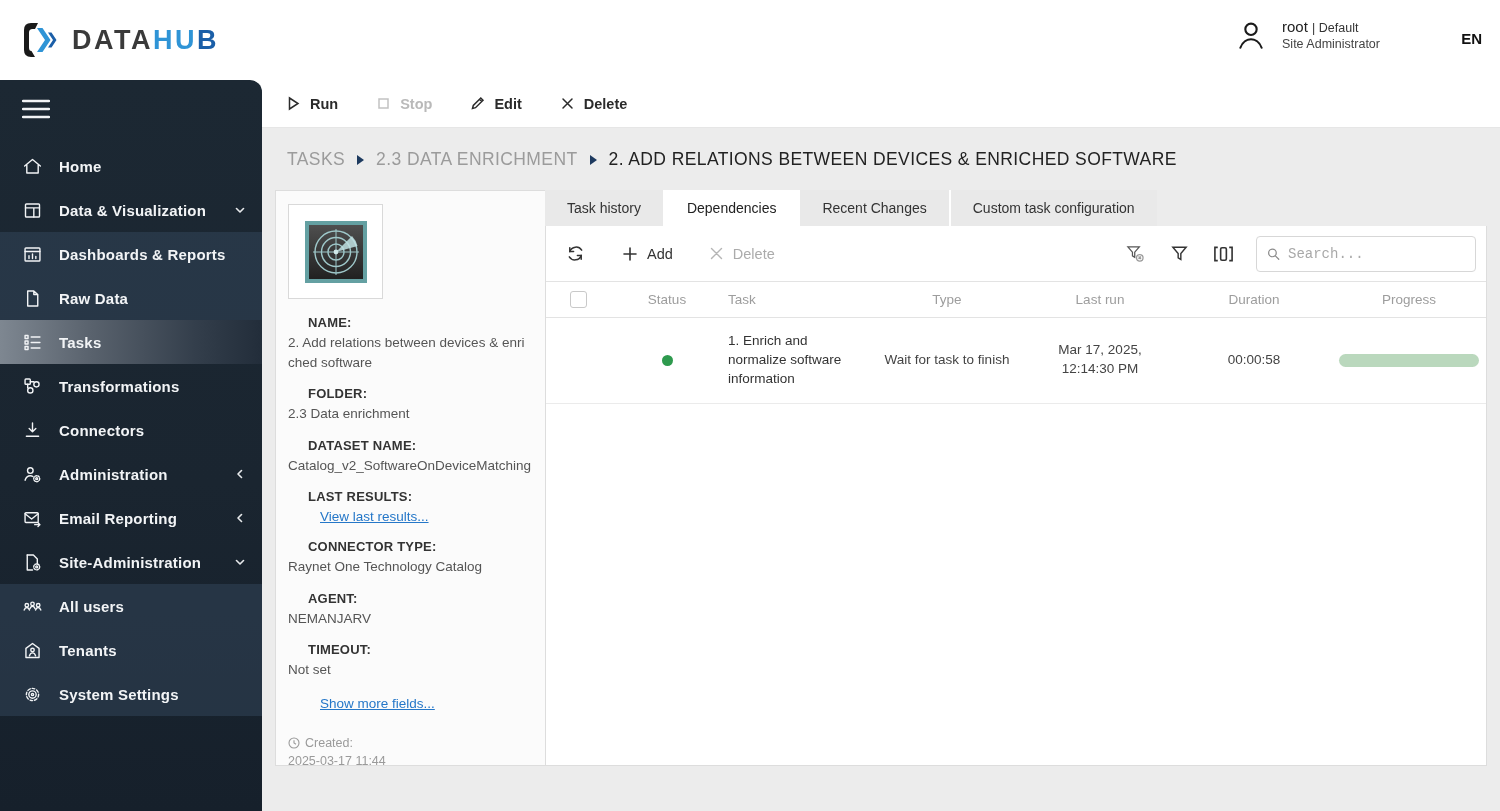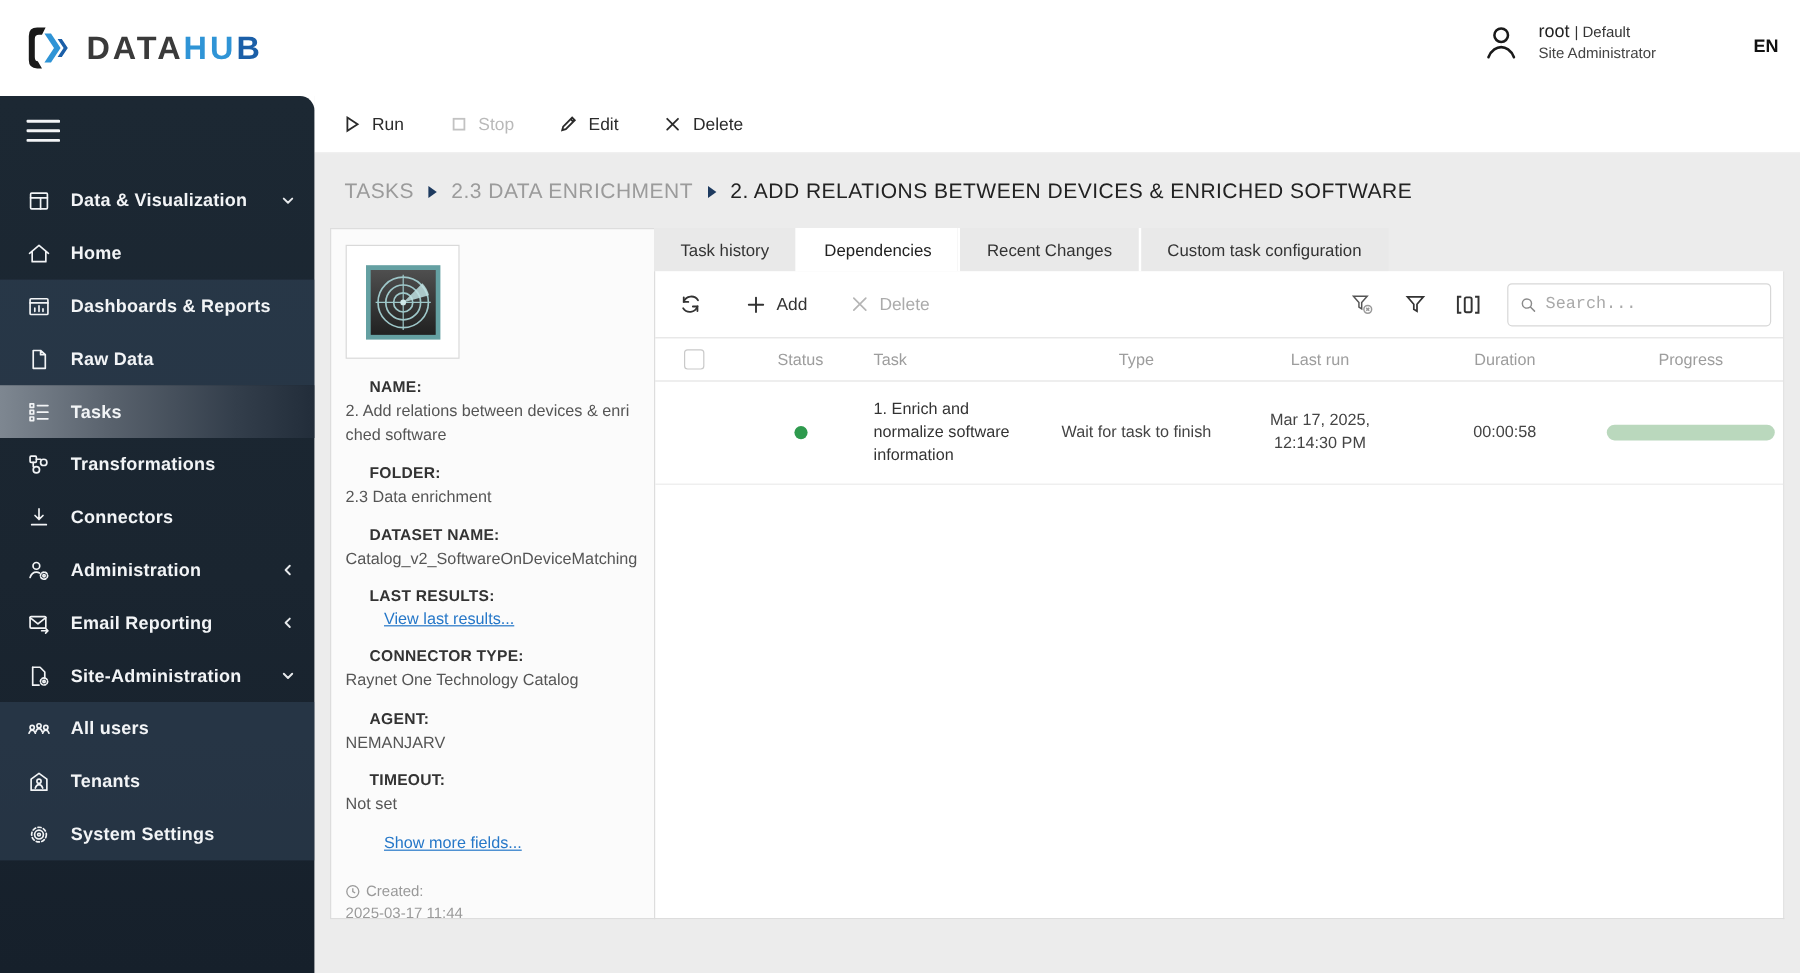--- a/index.html
+++ b/index.html
@@ -28,21 +28,21 @@
               font-size:15px; font-weight:600; color:#f2f4f6; }
   .nav-item .nicon { width:21px; height:21px; margin-right:16px; flex:0 0 21px; }
   .nav-item .nlabel { flex:1; letter-spacing:0.2px; }
   .nav-item .chev { width:12px; height:12px; opacity:.95; }
   .subgroup { background:#26364a66; background:rgba(55,75,97,0.45); }
   .nav-selected { background:linear-gradient(90deg,#7e8791 0%, #59626d 35%, #333e4b 75%, #222d3a 100%); }
   svg.stroke { fill:none; stroke:#f2f4f6; stroke-width:1.6; stroke-linecap:round; stroke-linejoin:round; }
 
   
   .main { position:absolute; left:262px; top:80px; right:0; bottom:0; background:#ececec; }
-  .actionbar { height:48px; background:#ffffff; border-bottom:1px solid #e6e6e6; display:flex; align-items:center; gap:38px; padding-left:24px; }
+  .actionbar { height:48px; background:#ffffff; border-bottom:1px solid #e6e6e6; display:flex; align-items:center; gap:38px; padding-left:24px;font-weight:bold; }
   .abtn { display:flex; align-items:center; gap:9px; font-size:14.5px; color:#2b2b2b; cursor:pointer; }
   .abtn svg { width:15px; height:15px; fill:none; stroke:#2b2b2b; stroke-width:1.5; stroke-linecap:round; }
   .abtn.disabled { color:#b9b9b9; cursor:default; }
   .abtn.disabled svg { stroke:#c2c2c2; }
 
   .breadcrumb { display:flex; align-items:center; gap:12px; padding:21px 0 0 25px; font-size:17.5px; letter-spacing:0.4px; }
   .bc-item { color:#9b9b9b; cursor:pointer; }
   .bc-item.current { color:#222; cursor:default; }
   .bc-sep { width:0; height:0; border-left:7px solid #1d3a5f; border-top:5px solid transparent; border-bottom:5px solid transparent; }
 
@@ -116,34 +116,34 @@
   </div>
 
   <div class="corner-bg"></div>
   <div class="sidebar">
     <svg class="burger" height="22" viewBox="0 0 28 22">
       <path d="M1 3h26M1 11h26M1 19h26" stroke="#f2f4f6" stroke-width="2.4" stroke-linecap="round"></path>
     </svg>
 
     <div class="nav-item">
       <svg class="nicon stroke" viewBox="0 0 24 24">
+          <path d="M3 11.5 12 4l9 7.5M5.5 10v9.5h13V10"></path>
+        </svg>
+      <span class="nlabel">Home</span>
+    </div>
+
+    <div class="nav-item">
+      <svg class="nicon stroke" viewBox="0 0 24 24">
           <rect x="4" y="4.5" width="16" height="15" rx="1"></rect>
           <path d="M4 9h16M13.5 9v10.5"></path>
         </svg>
       <span class="nlabel">Data &amp; Visualization</span>
       <svg class="chev stroke" viewBox="0 0 12 12">
           <path d="M2.5 4.5 6 8l3.5-3.5"></path>
         </svg>
-    </div>
-
-    <div class="nav-item">
-      <svg class="nicon stroke" viewBox="0 0 24 24">
-          <path d="M3 11.5 12 4l9 7.5M5.5 10v9.5h13V10"></path>
-        </svg>
-      <span class="nlabel">Home</span>
     </div>
 
     <div class="subgroup">
       <div class="nav-item">
         <svg class="nicon stroke" viewBox="0 0 24 24">
             <rect x="3.5" y="4.5" width="17" height="15" rx="1"></rect>
             <path d="M3.5 8.5h17M8 16.5v-3M12 16.5v-5.2M15.8 16.5v-2.4"></path>
           </svg>
         <span class="nlabel">Dashboards &amp; Reports</span>
       </div>

